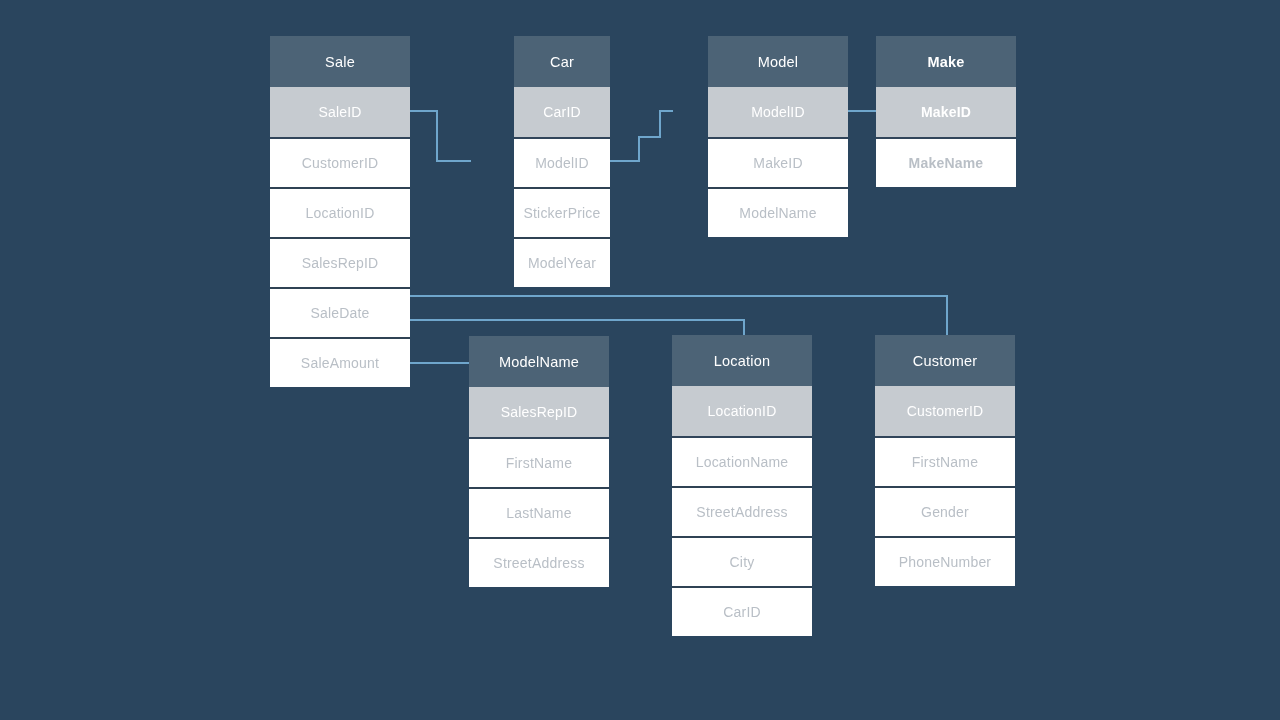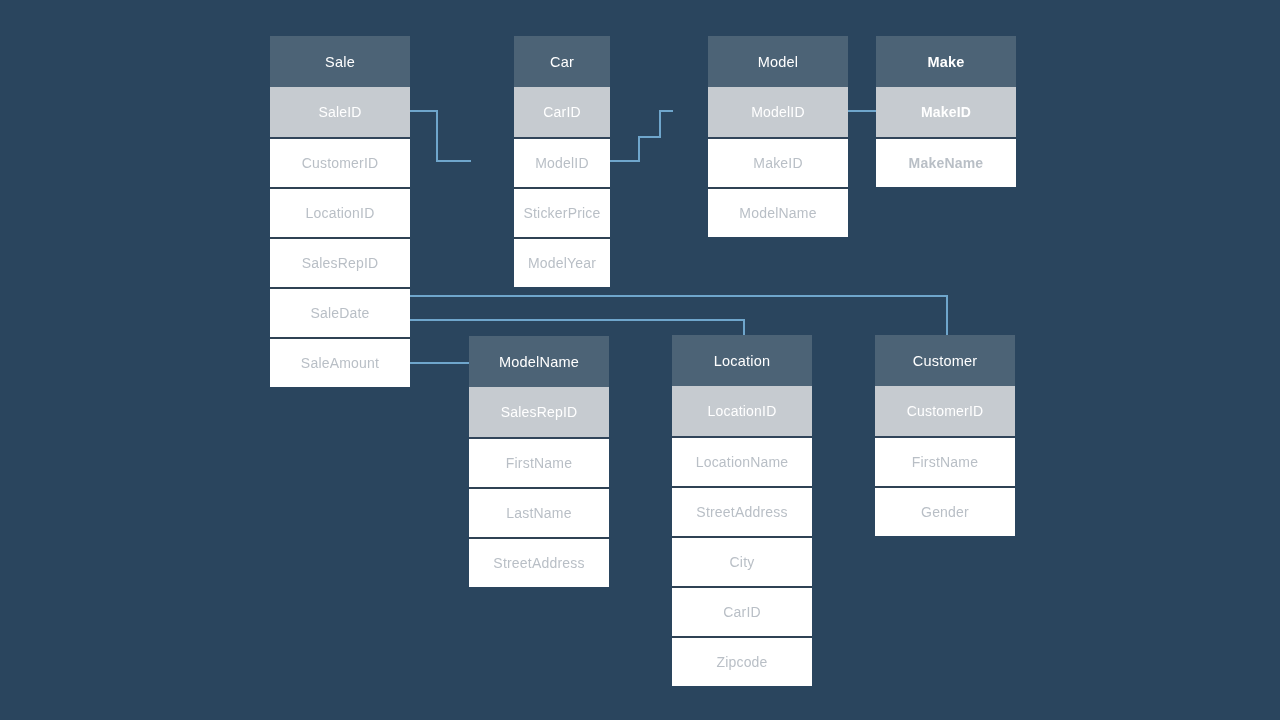--- a/index.html
+++ b/index.html
@@ -94,21 +94,21 @@
       <div class="t-row">LastName</div>
       <div class="t-row">StreetAddress</div>
     </div>
     <div class="table" style="left: 672px; top: 335px;">
       <div class="t-header">Location</div>
       <div class="t-row pk">LocationID</div>
       <div class="t-row first-plain">LocationName</div>
       <div class="t-row">StreetAddress</div>
       <div class="t-row">City</div>
       <div class="t-row">CarID</div>
-      <div class="t-row">Zipcode</div>
     </div>
     <div class="table" style="left: 875px; top: 335px;">
       <div class="t-header">Customer</div>
       <div class="t-row pk">CustomerID</div>
       <div class="t-row first-plain">FirstName</div>
       <div class="t-row">Gender</div>
+      <div class="t-row">PhoneNumber</div>
     </div>
   </div>
 
 </body></html>

